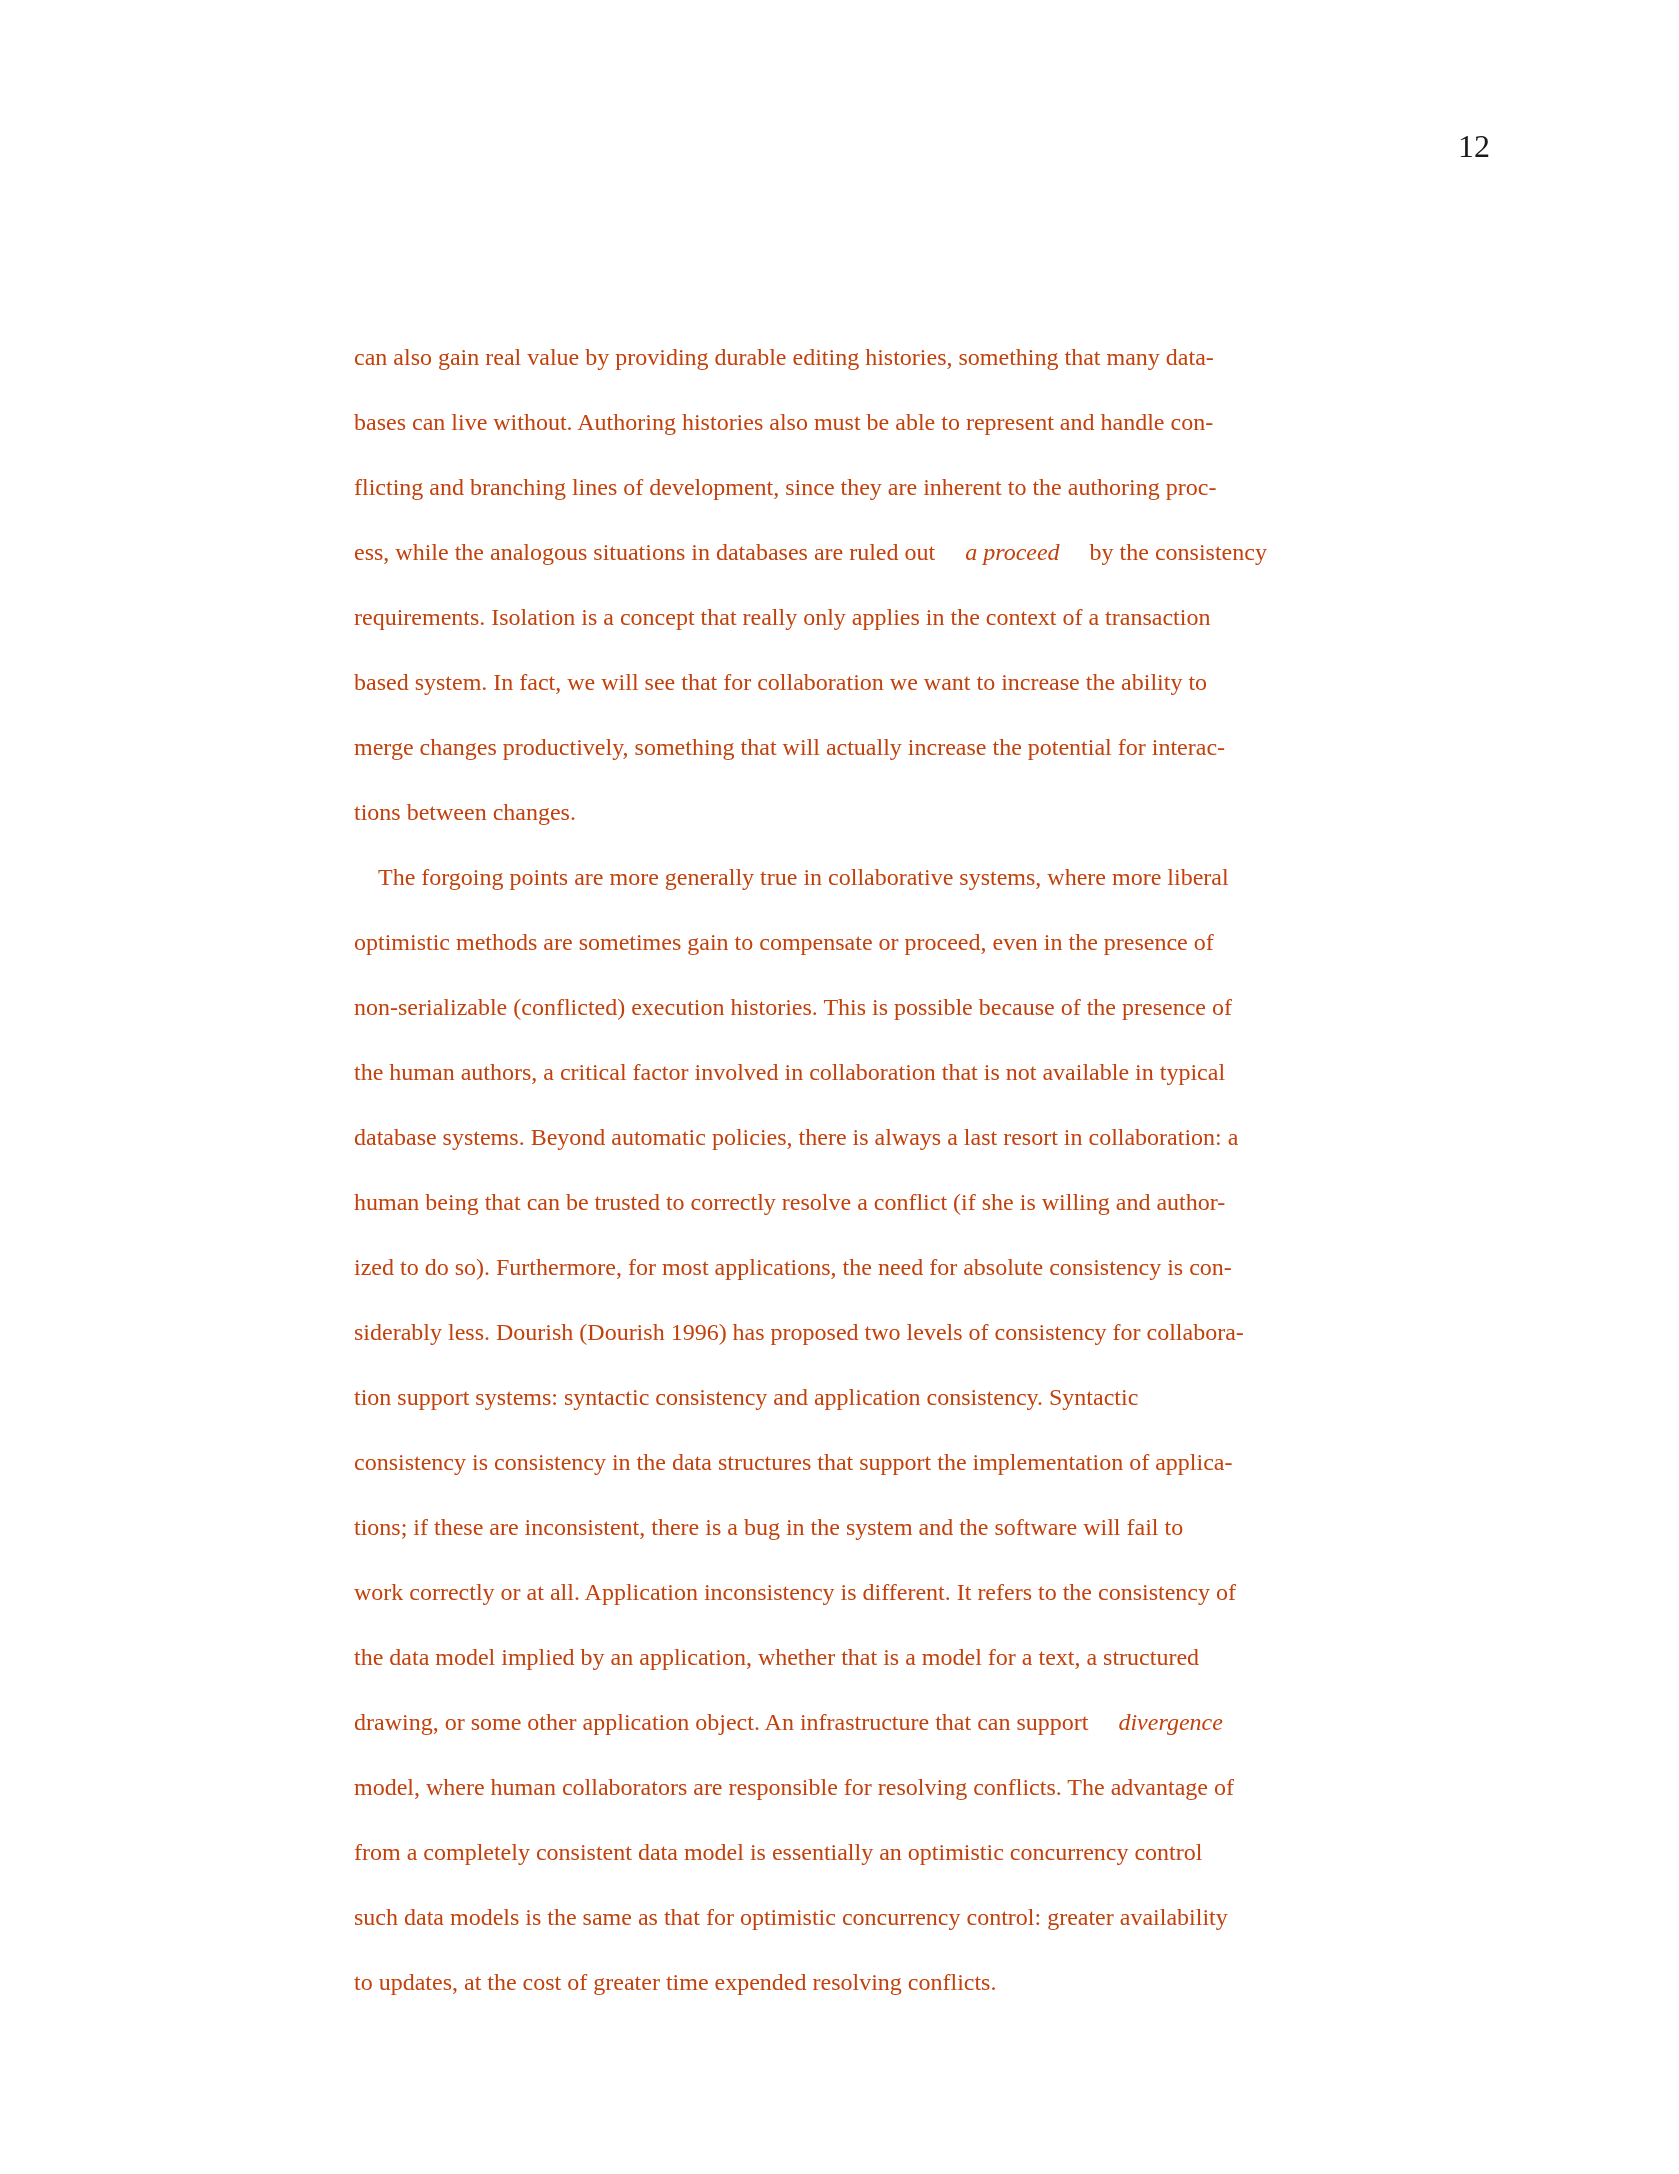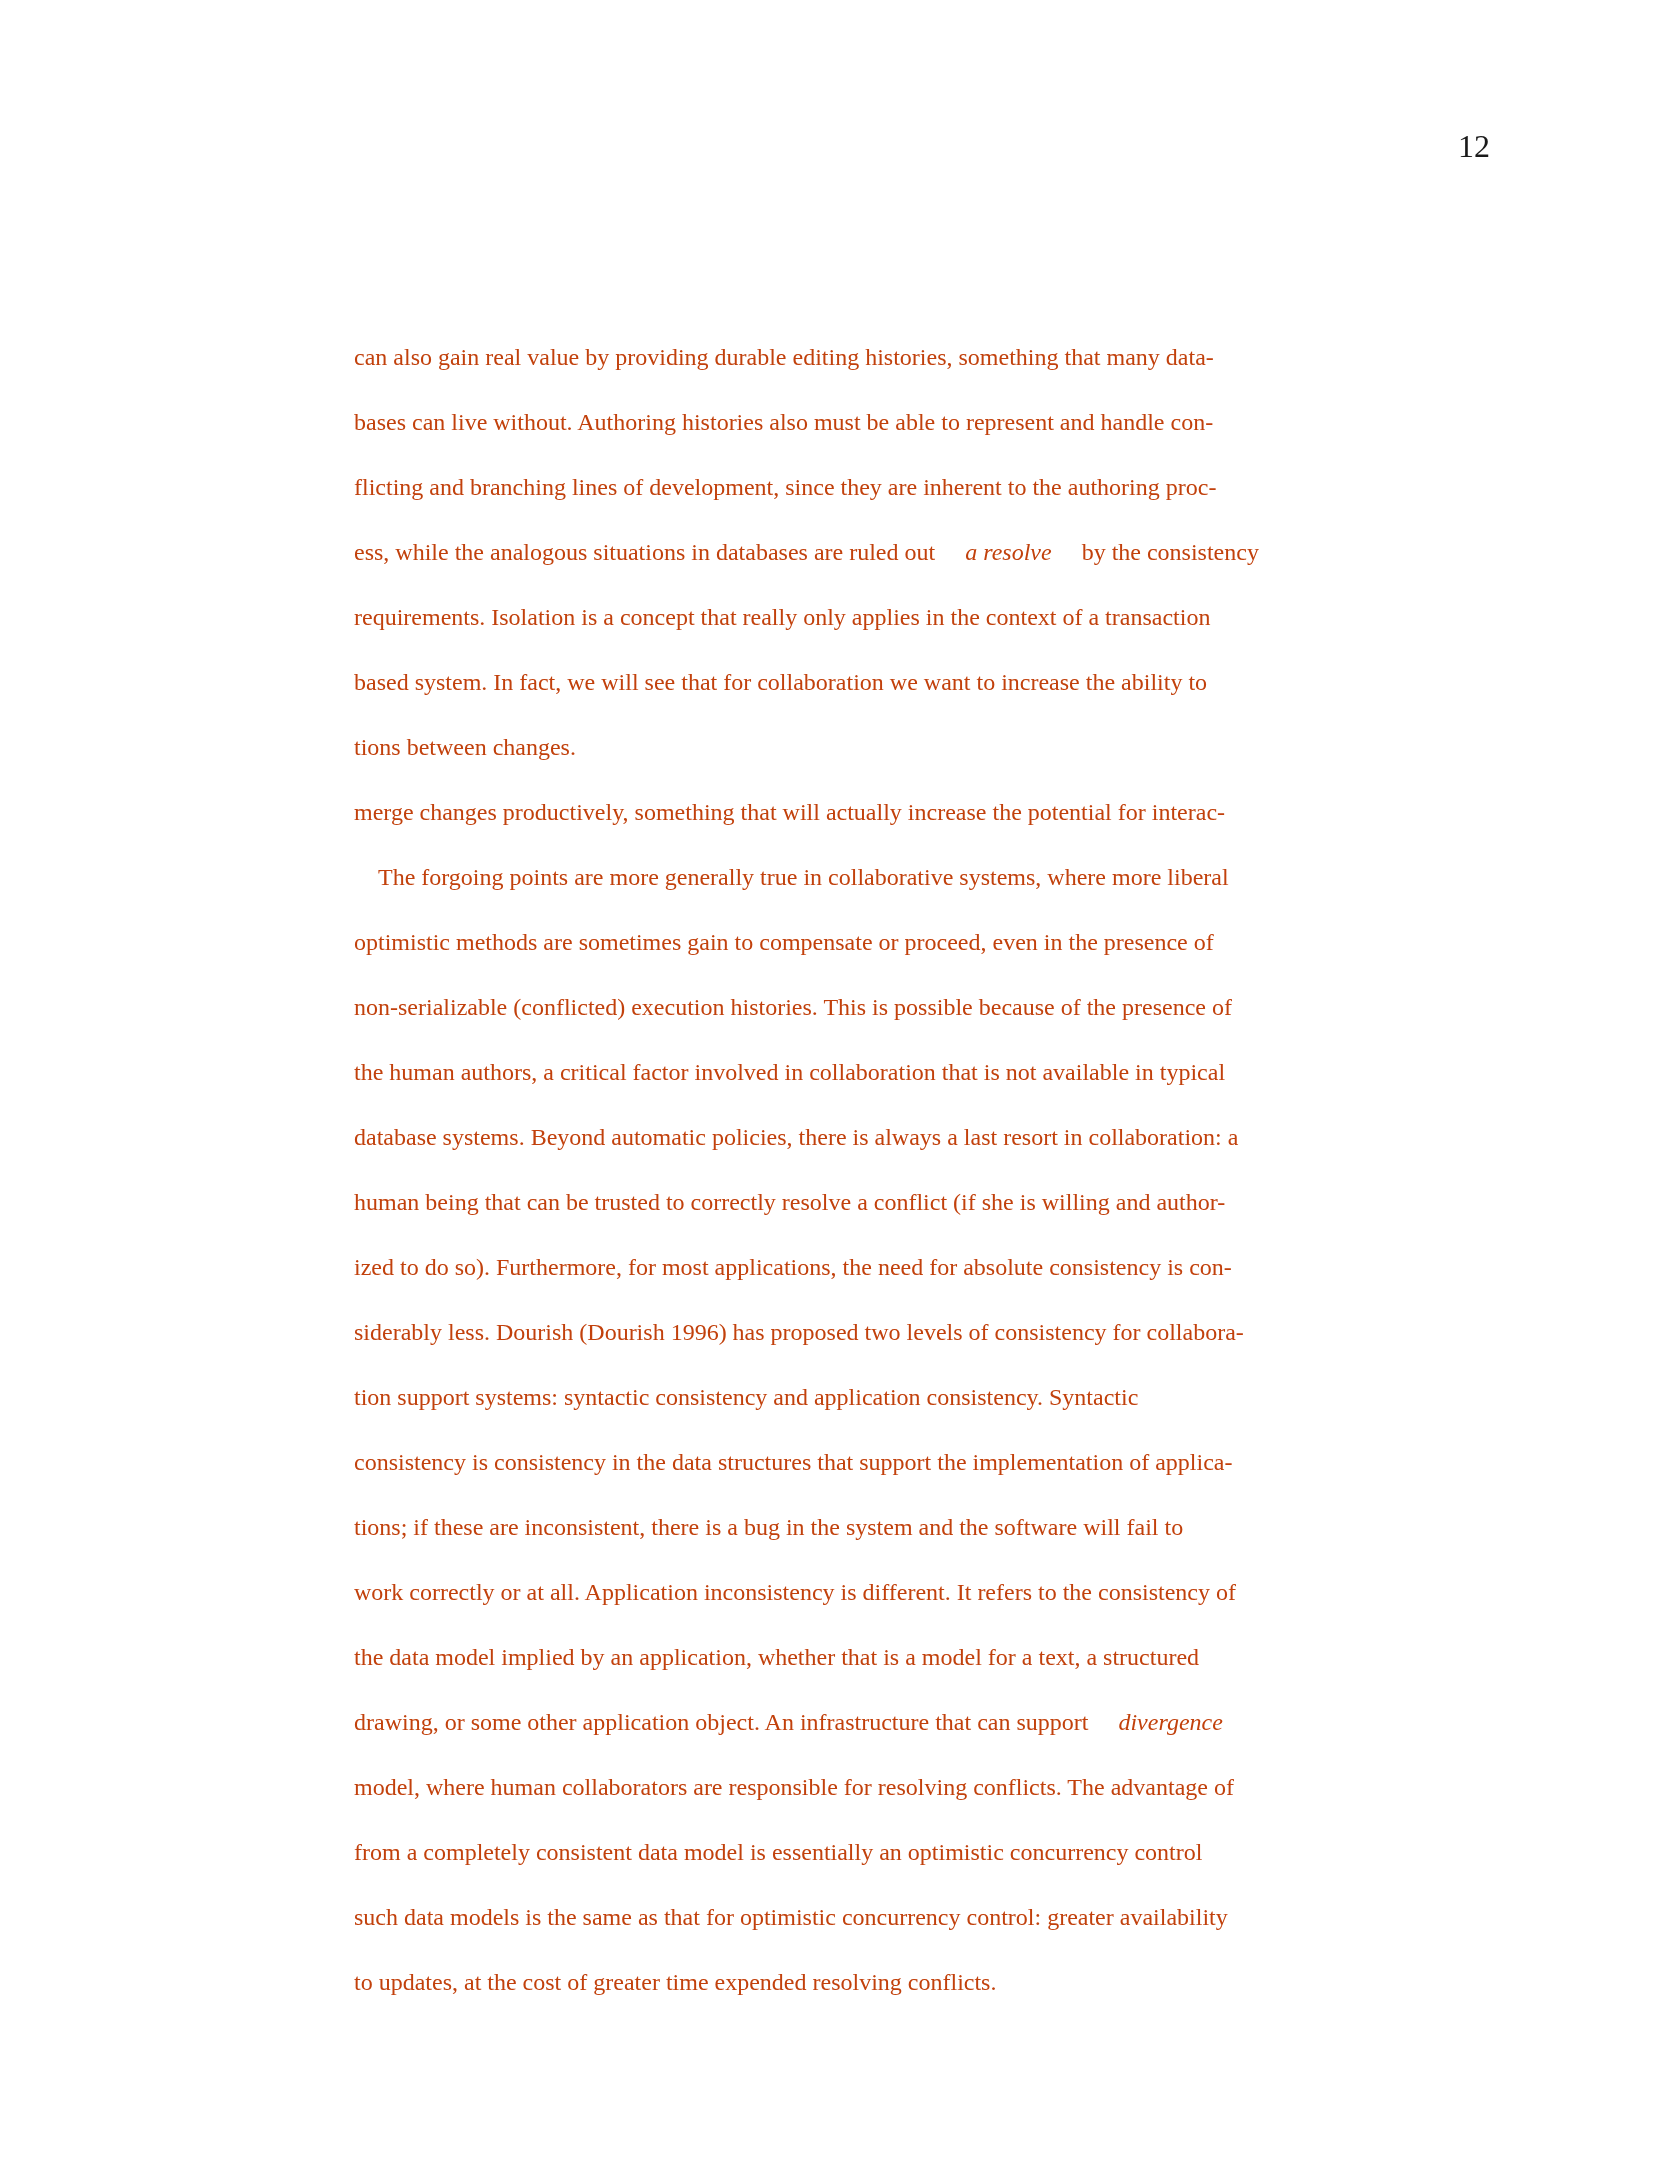--- a/index.html
+++ b/index.html
@@ -48,25 +48,25 @@
 </head>
 <body>
 
 <div class="page">
   <div class="page-number">12</div>
 
   <div class="text-block">
       <div class="text-line"><span>can also gain real value by providing durable editing histories, something that many data-</span></div>
       <div class="text-line"><span>bases can live without. Authoring histories also must be able to represent and handle con-</span></div>
       <div class="text-line"><span>flicting and branching lines of development, since they are inherent to the authoring proc-</span></div>
-      <div class="text-line"><span>ess, while the analogous situations in databases are ruled out </span><em>a resolve</em><span> by the consistency</span></div>
+      <div class="text-line"><span>ess, while the analogous situations in databases are ruled out </span><em>a proceed</em><span> by the consistency</span></div>
       <div class="text-line"><span>requirements. Isolation is a concept that really only applies in the context of a transaction</span></div>
       <div class="text-line"><span>based system. In fact, we will see that for collaboration we want to increase the ability to</span></div>
+      <div class="text-line"><span>merge changes productively, something that will actually increase the potential for interac-</span></div>
       <div class="text-line"><span>tions between changes.</span></div>
-      <div class="text-line"><span>merge changes productively, something that will actually increase the potential for interac-</span></div>
       <div class="text-line indented"><span>The forgoing points are more generally true in collaborative systems, where more liberal</span></div>
       <div class="text-line"><span>optimistic methods are sometimes gain to compensate or proceed, even in the presence of</span></div>
       <div class="text-line"><span>non-serializable (conflicted) execution histories. This is possible because of the presence of</span></div>
       <div class="text-line"><span>the human authors, a critical factor involved in collaboration that is not available in typical</span></div>
       <div class="text-line"><span>database systems. Beyond automatic policies, there is always a last resort in collaboration: a</span></div>
       <div class="text-line"><span>human being that can be trusted to correctly resolve a conflict (if she is willing and author-</span></div>
       <div class="text-line"><span>ized to do so). Furthermore, for most applications, the need for absolute consistency is con-</span></div>
       <div class="text-line"><span>siderably less. Dourish (Dourish 1996) has proposed two levels of consistency for collabora-</span></div>
       <div class="text-line"><span>tion support systems: syntactic consistency and application consistency. Syntactic</span></div>
       <div class="text-line"><span>consistency is consistency in the data structures that support the implementation of applica-</span></div>

